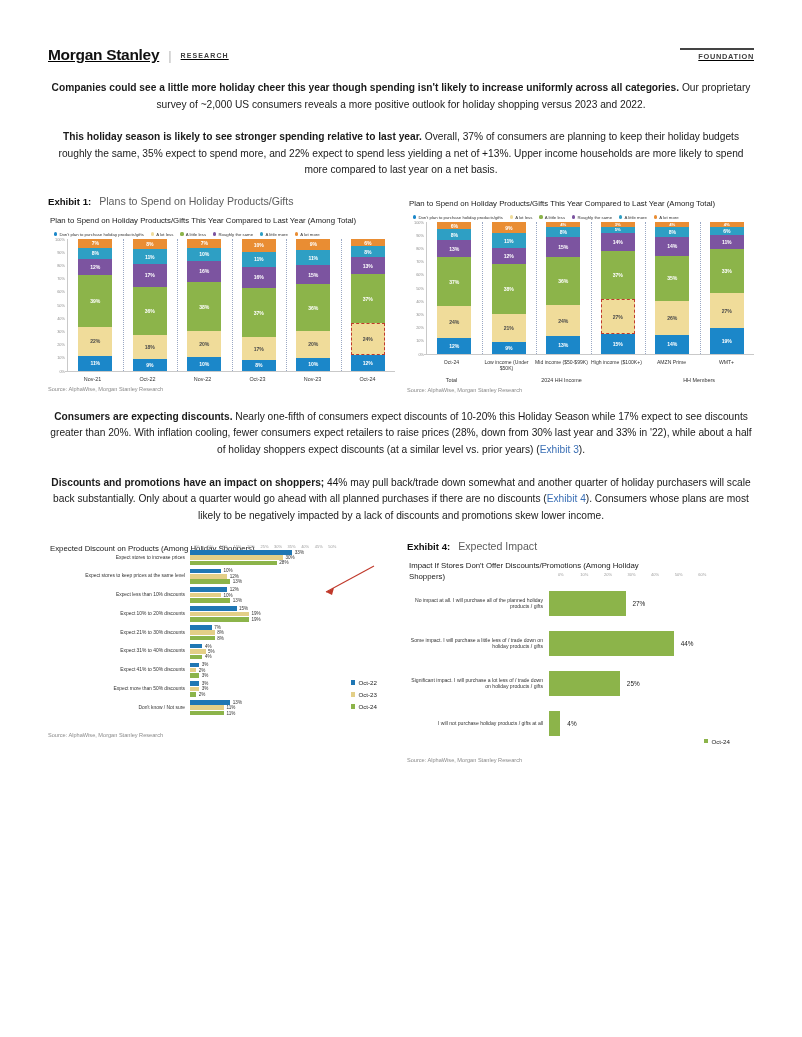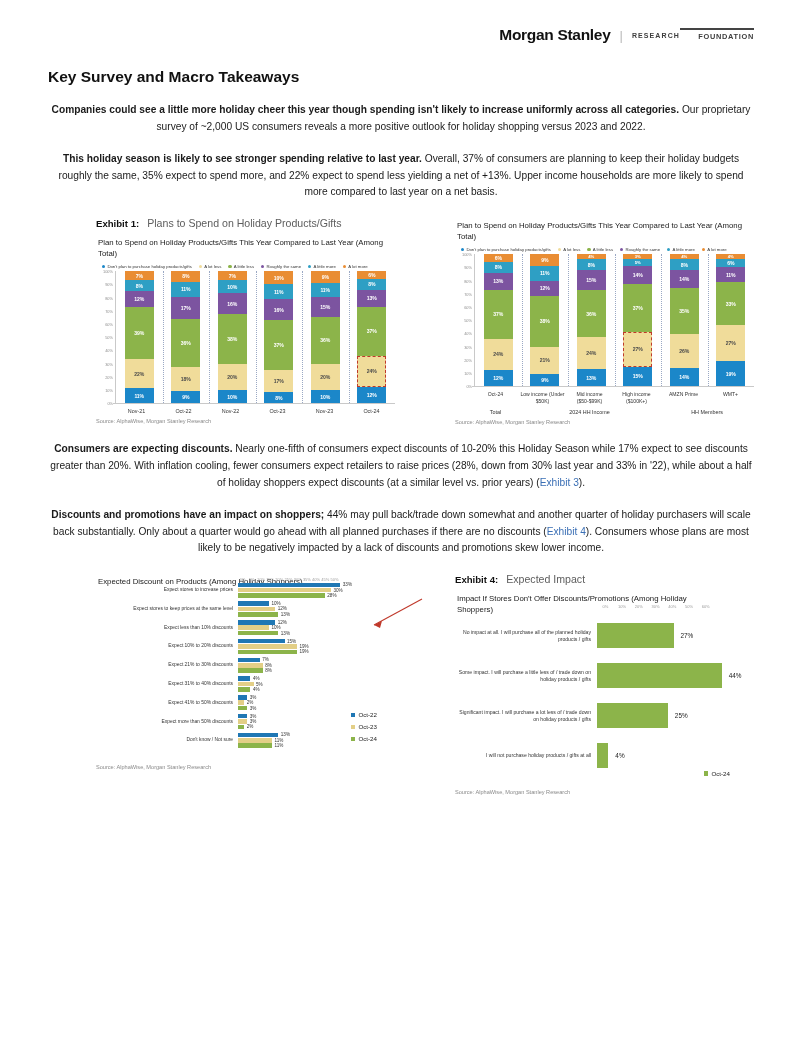--- a/index.html
+++ b/index.html
@@ -7,21 +7,21 @@
   body {
     width: 802px; height: 1037px;
     font-family: "Liberation Sans", sans-serif;
     color: #000;
     position: relative;
     overflow: hidden;
   }
   .page { width: 802px; height: 1037px; position: relative; padding: 0 48px; }
 
   
-  .hdr { display: flex; align-items: flex-start; justify-content: flex-end; padding-top: 26px; }
+  .hdr { display: flex; align-items: flex-start; justify-content: space-between; padding-top: 46px; text-decoration: underline; }
   .ms-logo { display: flex; align-items: center; gap: 9px; }
   .ms-name { font-size: 15.5px; font-weight: 700; letter-spacing: -0.3px; color: #111; }
   .ms-div { color: #b9b9b9; font-size: 13px; font-weight: 400; }
   .ms-research { font-size: 7px; font-weight: 700; letter-spacing: 1.1px; color: #3d3d3d; }
   .foundation { text-align: right; padding-top: 2px; }
   .foundation-rule { width: 74px; height: 0; border-top: 2.2px solid #444; margin-bottom: 2px; }
   .foundation-txt { font-size: 7.4px; font-weight: 700; letter-spacing: 0.7px; color: #3d3d3d; }
 
   
   h1.page-title {
@@ -30,21 +30,21 @@
   }
   h2.section-title { font-size: 15.5px; font-weight: 700; color: #111; margin-top: 24px; }
 
   
   p.body { font-size: 10.2px; line-height: 16.6px; color: #1a1a1a; margin-top: 16px; text-align: center; }
   p.body b { font-weight: 700; }
   .xref { color: #3a6fb5; }
 
   
   .exh-row { display: flex; gap: 12px; margin-top: 16px; }
-  .exh { width: 353px; margin-left: 48px; }
+  .exh { width: 353px; }
   .exh-head { display: flex; align-items: baseline; gap: 8px; padding-bottom: 5px; }
   .exh-num { font-size: 9.6px; font-weight: 700; color: #111; white-space: nowrap; }
   .exh-name { font-size: 10.6px; font-weight: 400; color: #5d5d5d; }
   .exh-box { border: 0; }
   .exh-sub { font-size: 7.8px; color: #1a1a1a; line-height: 10.6px; padding: 4px 0 2px 2px; }
   .exh-src { font-size: 5.6px; color: #8a8a8a; padding-top: 4px; }
 
   
   .legend { display: flex; flex-wrap: wrap; gap: 7px; padding: 3px 0 2px 6px; }
   .lg-item { display: flex; align-items: center; gap: 2.2px; font-size: 4.3px; color: #333; white-space: nowrap; }
@@ -122,21 +122,20 @@
       <span class="ms-name">Morgan Stanley</span>
       <span class="ms-div">|</span>
       <span class="ms-research">RESEARCH</span>
     </div>
     <div class="foundation">
       <div class="foundation-rule"></div>
       <div class="foundation-txt">FOUNDATION</div>
     </div>
   </div>
 
-  <h2 class="section-title">Key Survey and Macro Takeaways</h2>
 
   <p class="body">
     <b>Companies could see a little more holiday cheer this year though spending isn't likely to increase uniformly across all categories.</b><span> Our proprietary survey of ~2,000 US consumers reveals a more positive outlook for holiday shopping versus 2023 and 2022.</span>
   </p>
   <p class="body">
     <b>This holiday season is likely to see stronger spending relative to last year.</b><span> Overall, 37% of consumers are planning to keep their holiday budgets roughly the same, 35% expect to spend more, and 22% expect to spend less yielding a net of +13%. Upper income households are more likely to spend more compared to last year on a net basis.</span>
   </p>
 
   <div class="exh-row">
 

